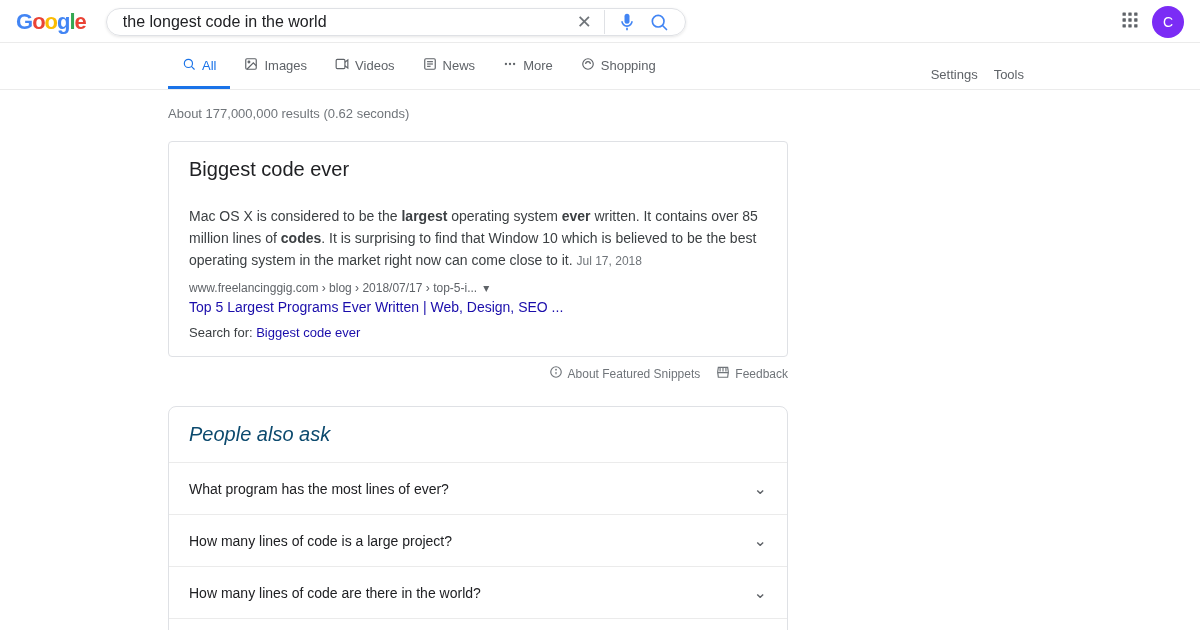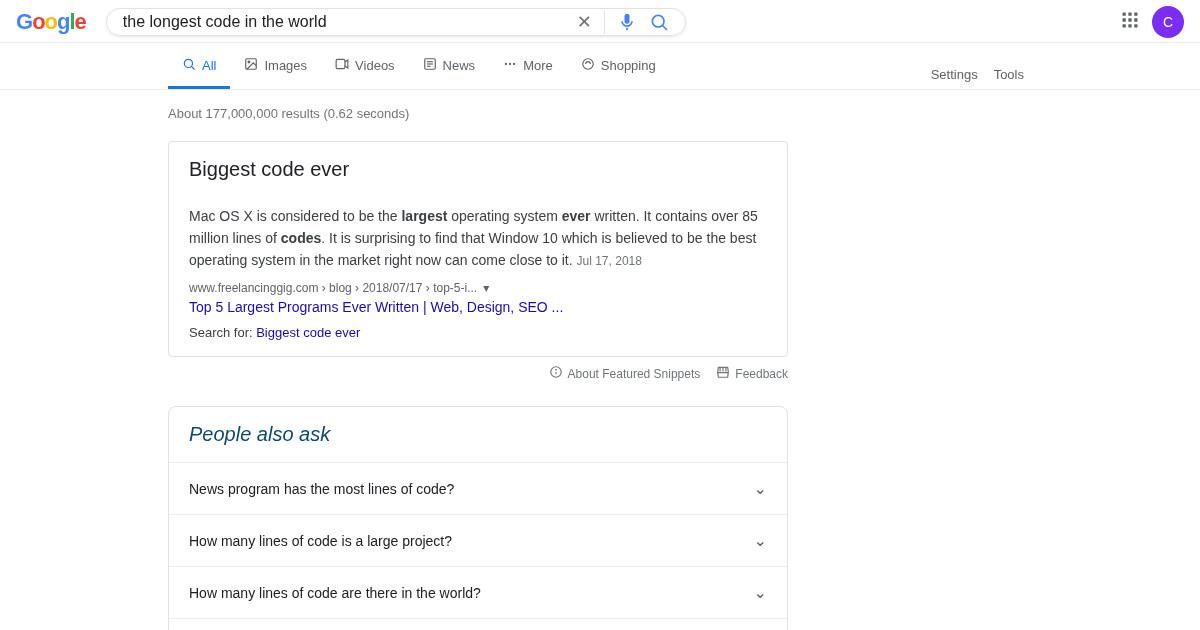--- a/index.html
+++ b/index.html
@@ -432,21 +432,21 @@
           <path d="M3 13l1 8h16l1-8"></path>
         </svg>
       </span>
       <span>Feedback</span>
     </span>
   </div>
 
   <div class="paa-box">
     <div class="paa-title">People also ask</div>
     <div class="paa-item">
-      <span>News program has the most lines of code?</span>
+      <span>What program has the most lines of ever?</span>
       <span class="paa-chevron">⌄</span>
     </div>
     <div class="paa-item">
       <span>How many lines of code is a large project?</span>
       <span class="paa-chevron">⌄</span>
     </div>
     <div class="paa-item">
       <span>How many lines of code are there in the world?</span>
       <span class="paa-chevron">⌄</span>
     </div>

